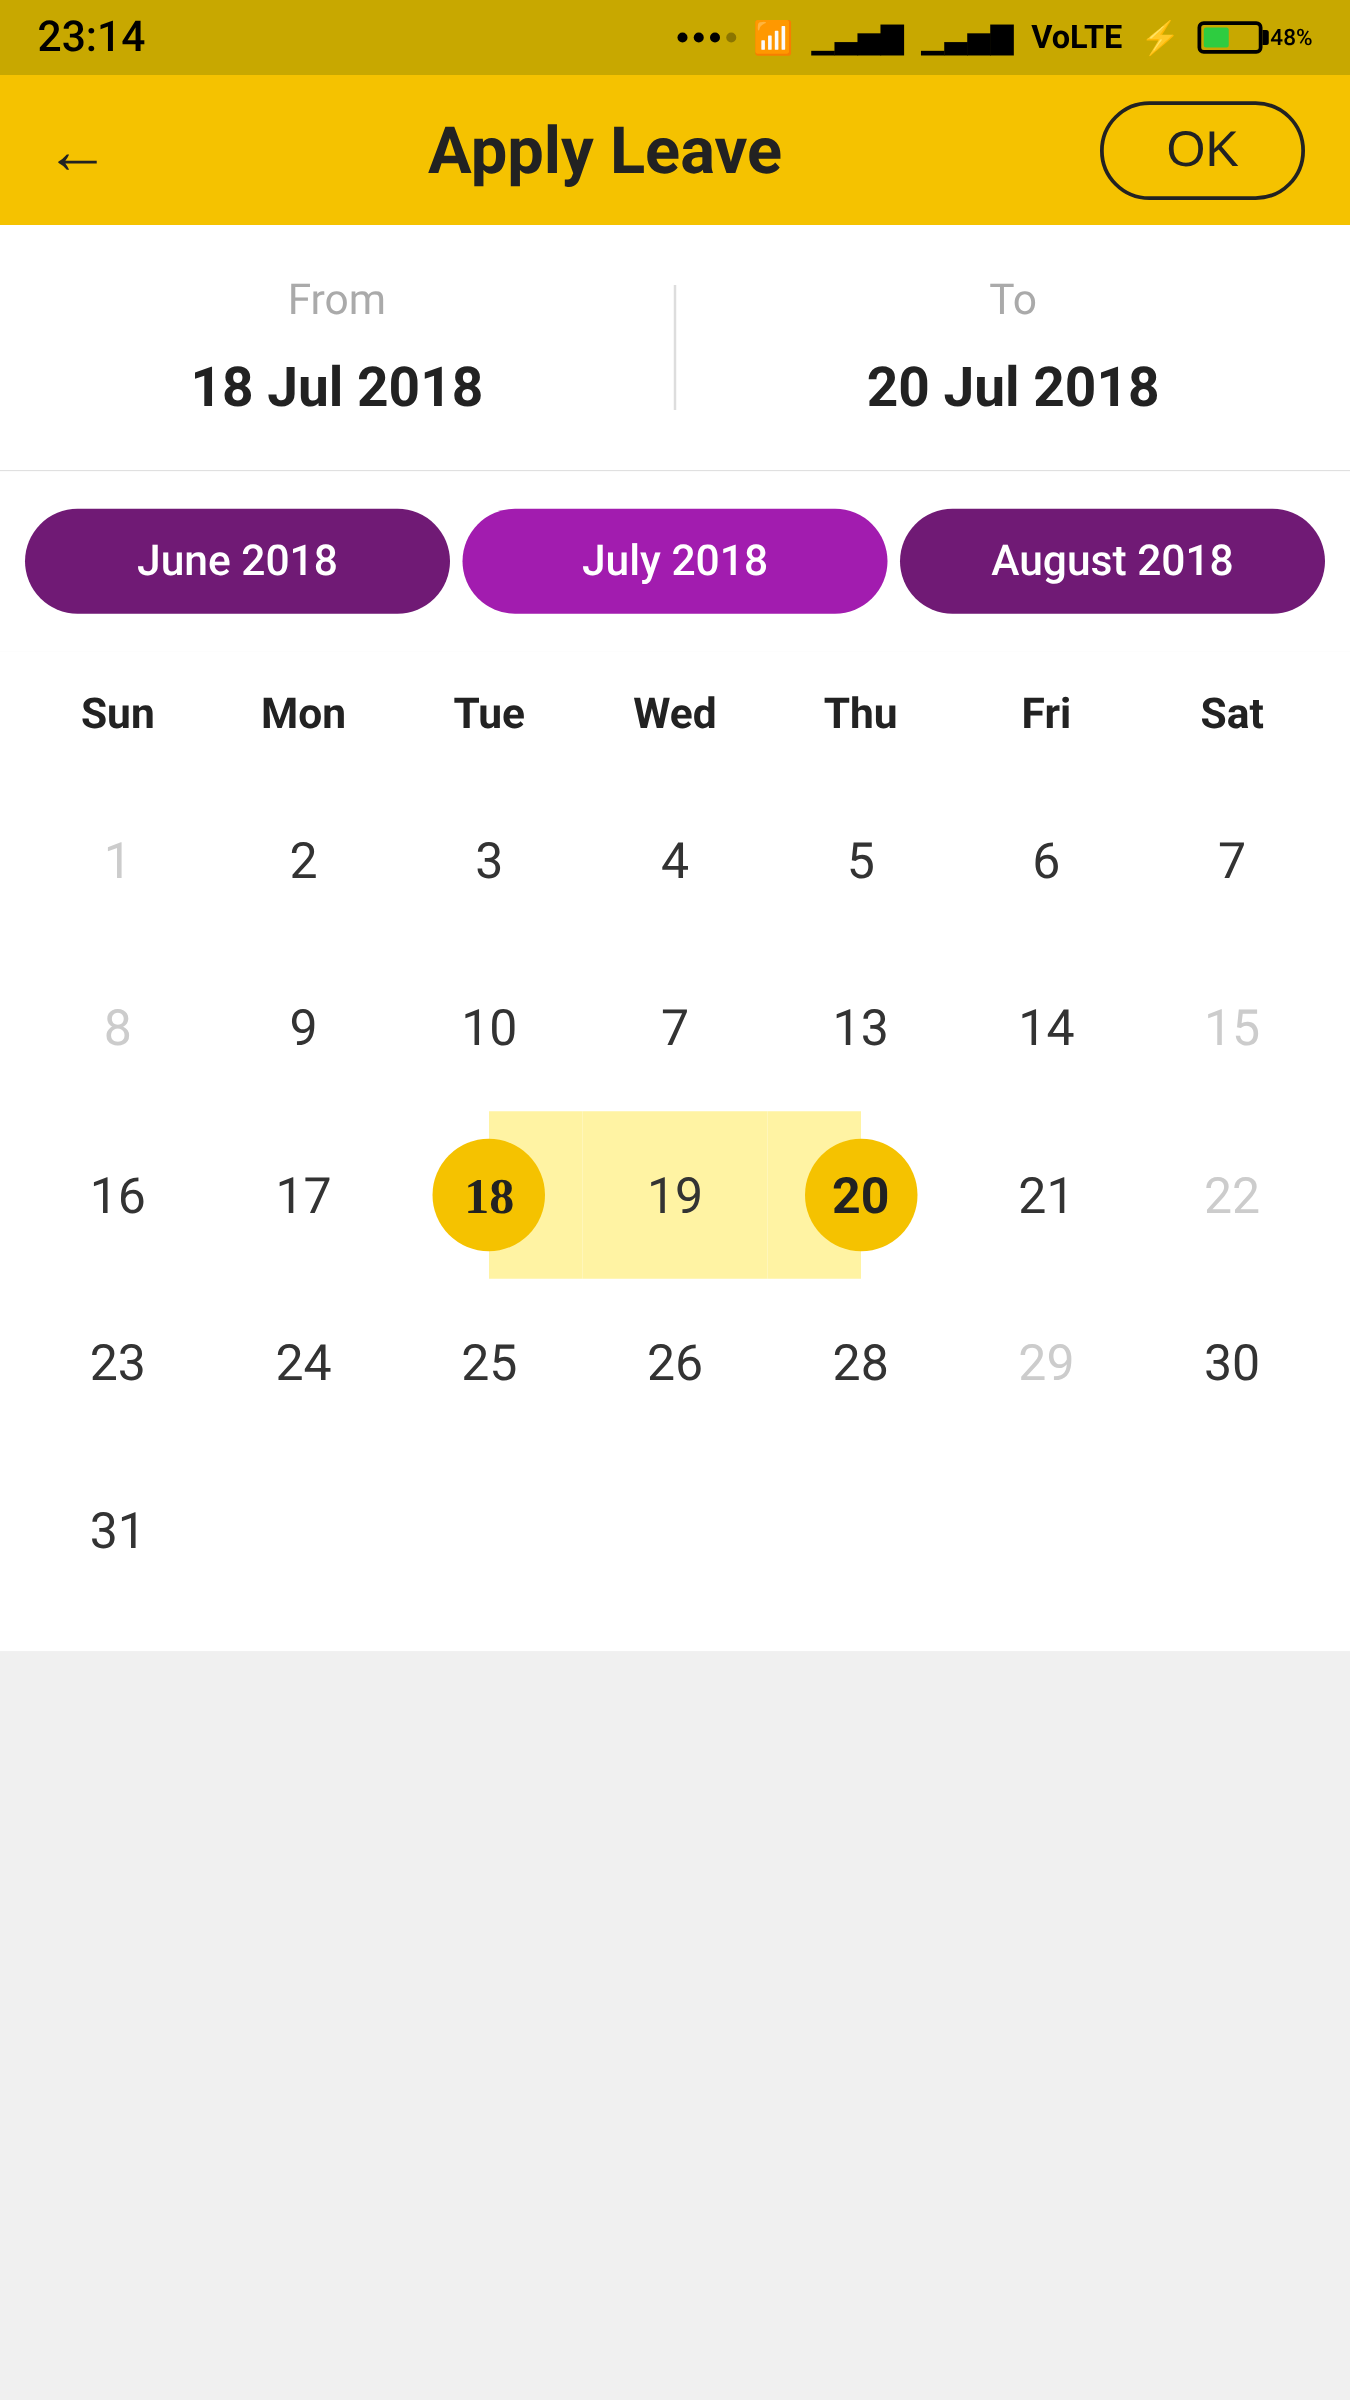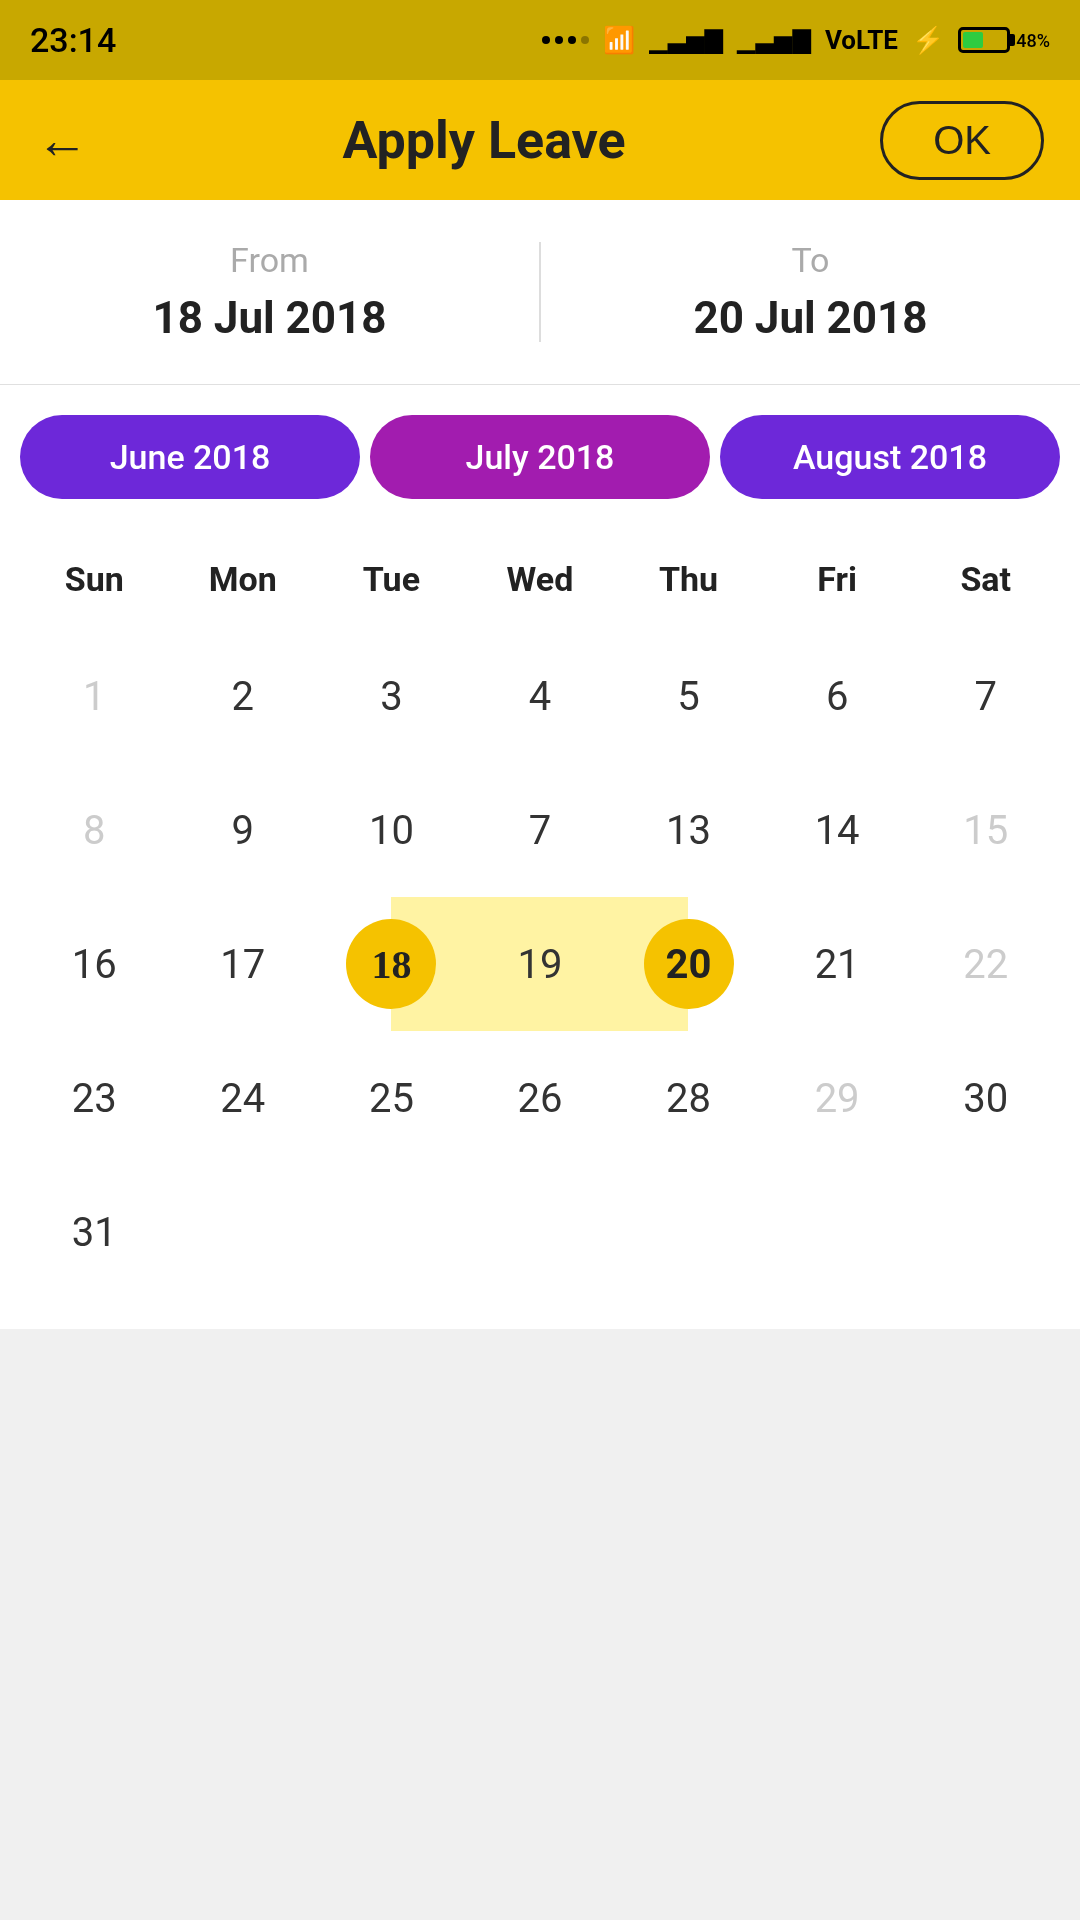--- a/index.html
+++ b/index.html
@@ -13,21 +13,21 @@
       overflow-x: hidden;
     }
 
     
     .status-bar {
       background: #c8a800;
       display: flex;
       align-items: center;
       justify-content: space-between;
       padding: 0 30px;
-      height: 80px;
+      height: 60px;
       gap: 35px;
     }
     .status-time {
       color: #000;
       font-size: 34px;
       font-weight: 500;
     }
     .status-icons {
       display: flex;
       align-items: center;
@@ -114,21 +114,21 @@
       padding: 40px 20px;
     }
     .date-range-divider {
       width: 2px;
       height: 100px;
       background: #ddd;
     }
     .date-range-label {
       font-size: 34px;
       color: #aaa;
-      margin-bottom: 12px;
+      margin-bottom: 24px;
     }
     .date-range-value {
       font-size: 44px;
       font-weight: 700;
       color: #222;
     }
 
     
     .month-selector {
       background: #fff;
@@ -141,21 +141,21 @@
     .month-btn {
       flex: 1;
       text-align: center;
       padding: 22px 10px;
       border-radius: 50px;
       font-size: 34px;
       cursor: pointer;
       font-weight: 500;
     }
     .month-btn.inactive {
-      background: #6d28d9;
+      background: #701a75;
       color: #fff;
     }
     .month-btn.active {
       background: #a21caf;
       color: #fff;
     }
 
     
     .calendar {
       background: #fff;

